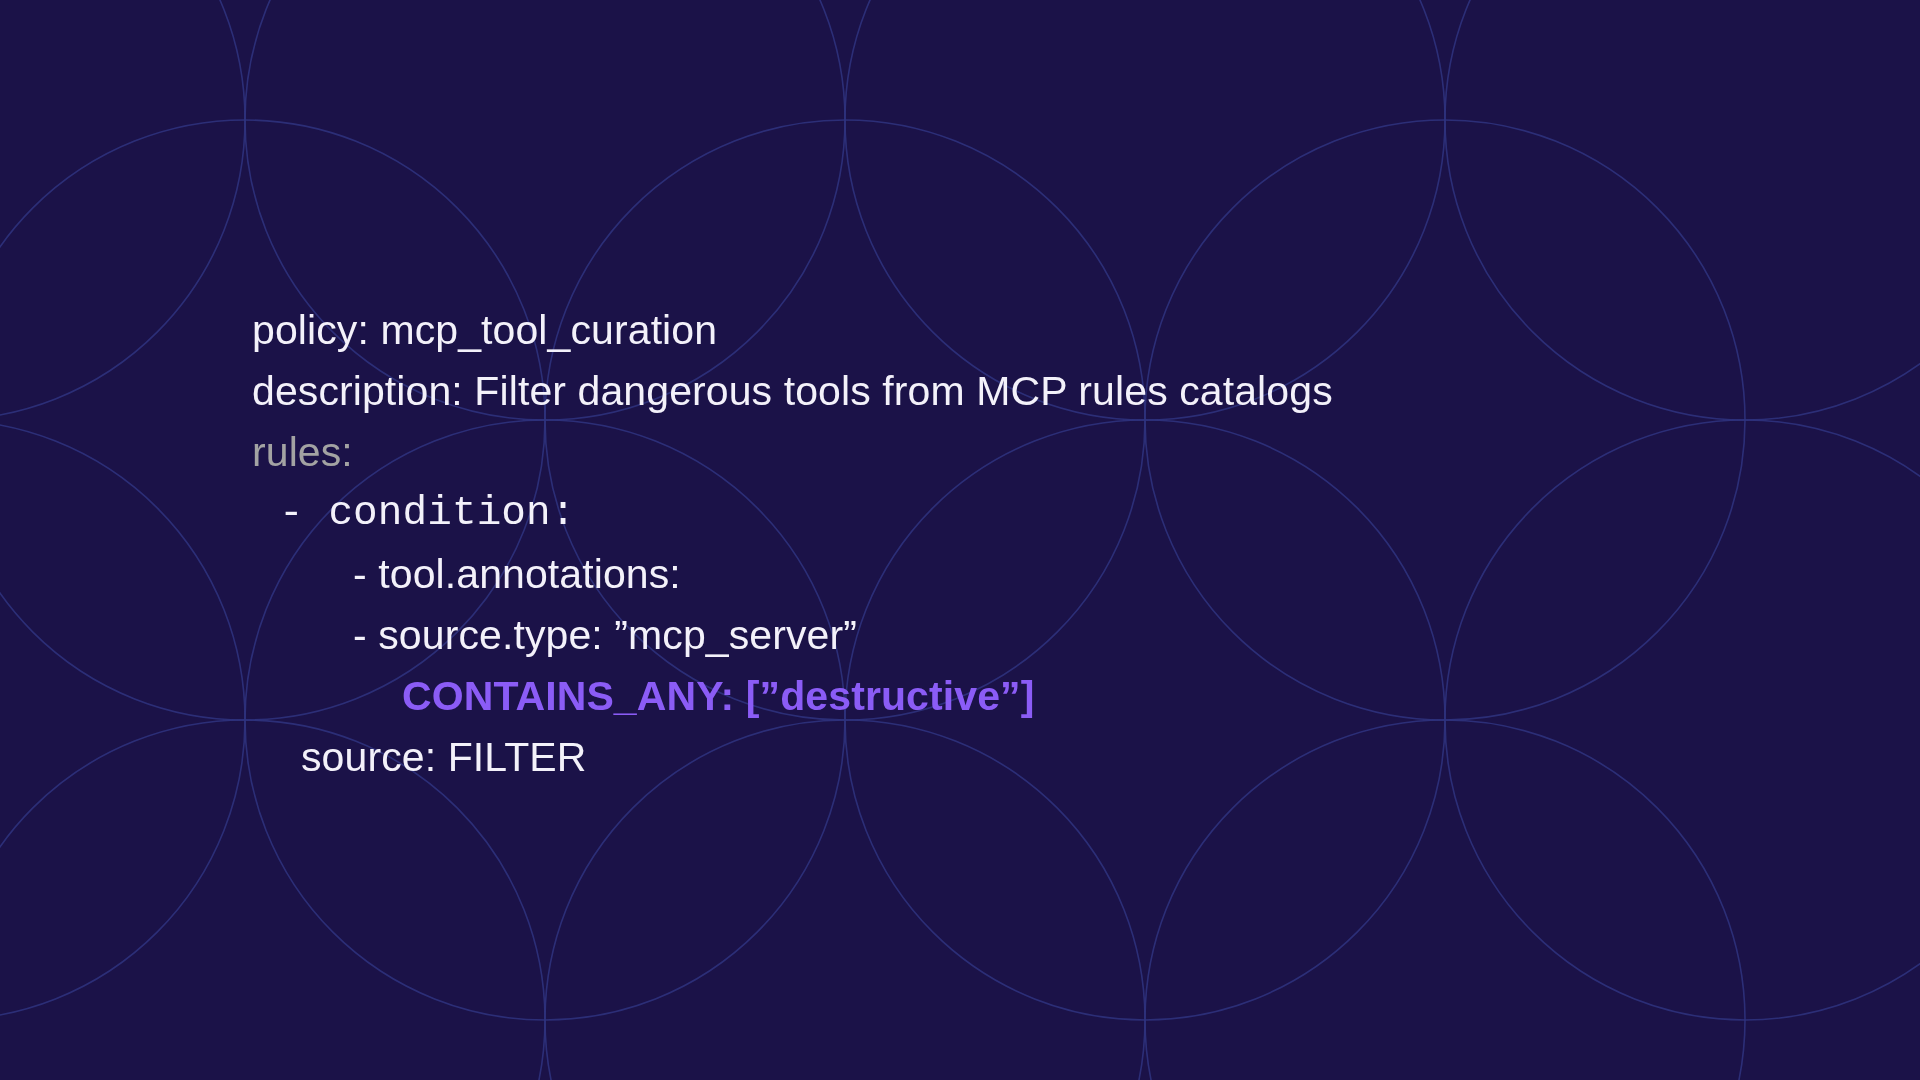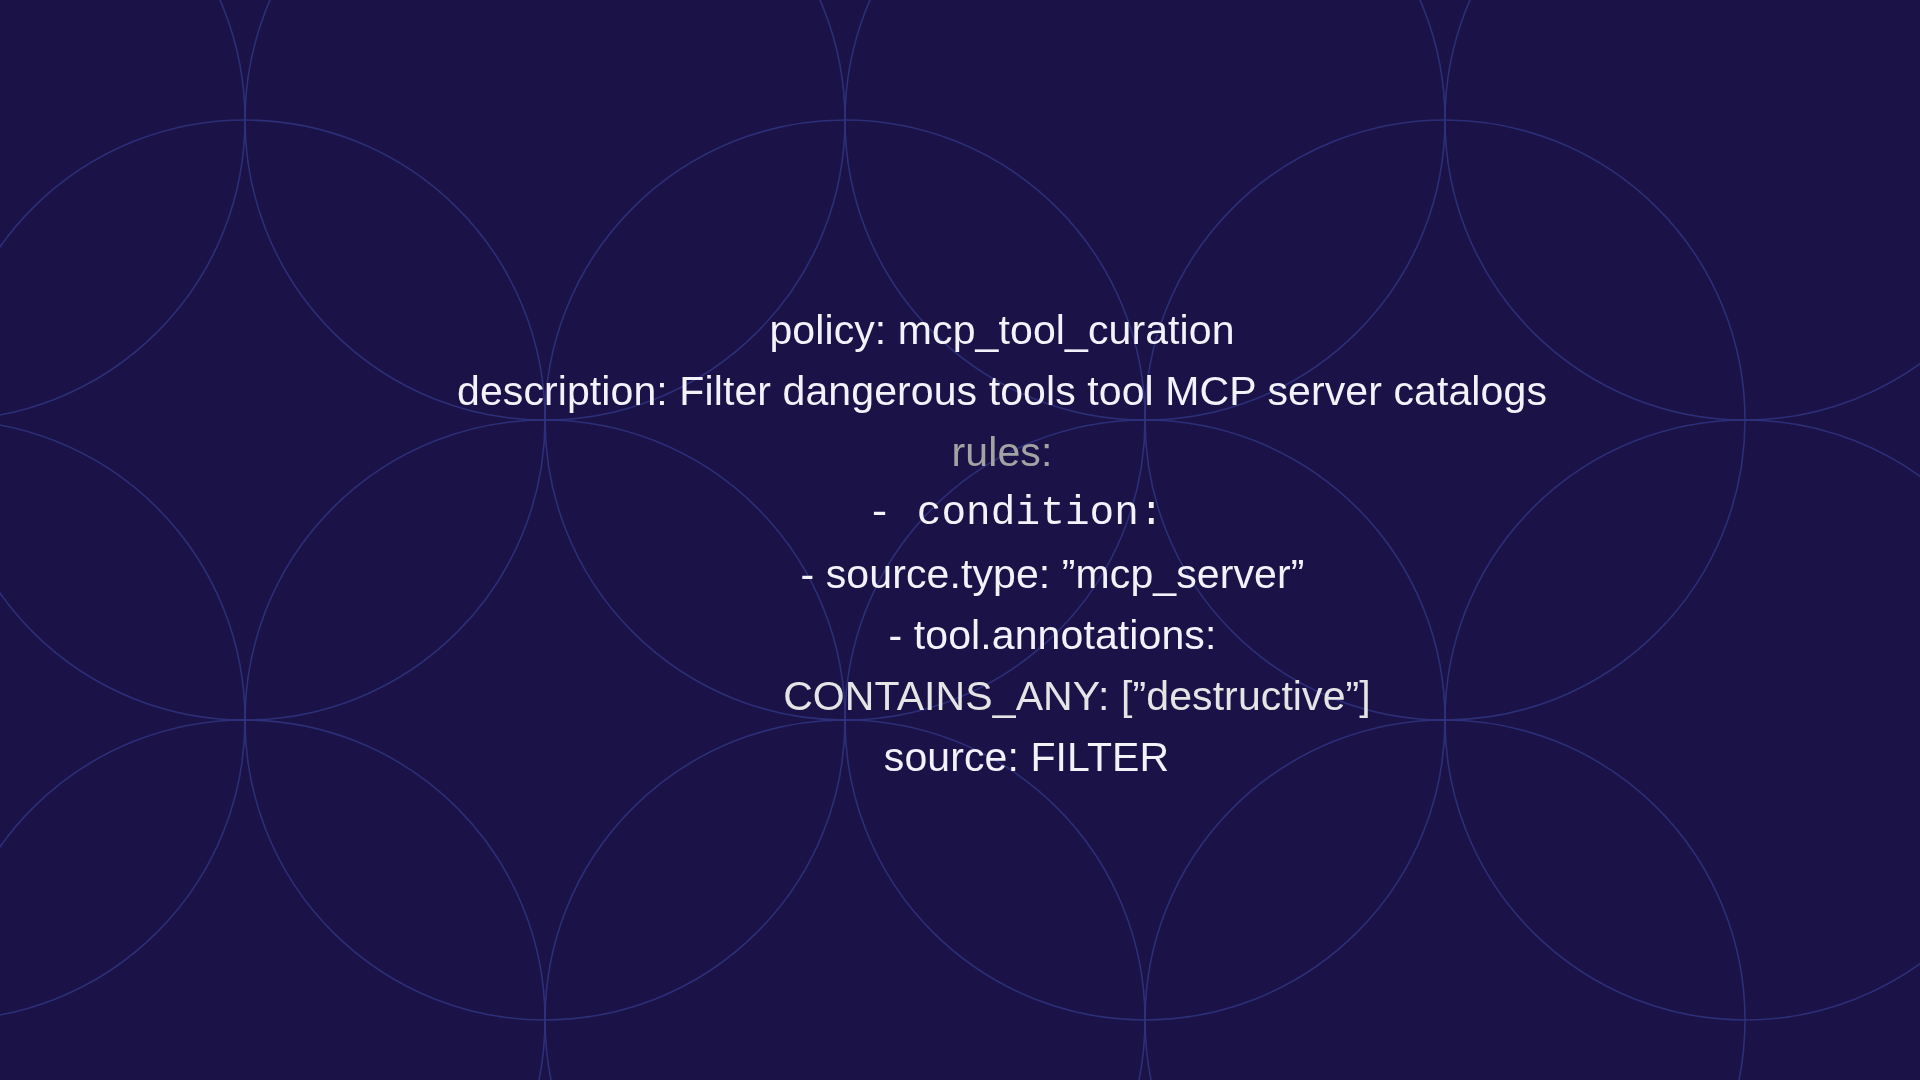--- a/index.html
+++ b/index.html
@@ -15,21 +15,20 @@
     font-family: "Liberation Sans", sans-serif;
     -webkit-font-smoothing: antialiased;
   }
 
   #slide {
     position: relative;
     width: 1920px;
     height: 1080px;
     background: #1b1248;
     overflow: hidden;
-    text-align: center;
   }
 
   
   #bg-decor {
     position: absolute;
     left: 0;
     top: 0;
     width: 1920px;
     height: 1080px;
     pointer-events: none;
@@ -83,22 +82,22 @@
     <circle cx="245" cy="420" r="300" stroke="#2f3480"></circle>
     <circle cx="845" cy="420" r="300" stroke="#2f3480"></circle>
     <circle cx="1445" cy="420" r="300" stroke="#2f3480"></circle>
     <circle cx="245" cy="1020" r="300" stroke="#2f3480"></circle>
     <circle cx="845" cy="1020" r="300" stroke="#2f3480"></circle>
     <circle cx="1445" cy="1020" r="300" stroke="#2f3480"></circle>
   </svg>
 
   <div id="policy-block">
     <div class="code-line ind-0" style="color: rgb(243, 241, 250);">policy: mcp_tool_curation</div>
-    <div class="code-line ind-0" style="color: rgb(243, 241, 250);">description: Filter dangerous tools tool MCP server catalogs</div>
+    <div class="code-line ind-0" style="color: rgb(243, 241, 250);">description: Filter dangerous tools from MCP rules catalogs</div>
     <div class="code-line ind-0" style="color: #a3a3a3;">rules:</div>
     <div class="code-line ind-1" style="color: rgb(243, 241, 250); font-family: Liberation Mono, monospace;">- condition:</div>
+    <div class="code-line ind-2" style="color: rgb(243, 241, 250);">- tool.annotations:</div>
     <div class="code-line ind-2" style="color: rgb(243, 241, 250);">- source.type: ”mcp_server”</div>
-    <div class="code-line ind-2" style="color: rgb(243, 241, 250);">- tool.annotations:</div>
-    <div class="code-line ind-3" style="color: #e5e5e5;">CONTAINS_ANY: [”destructive”]</div>
+    <div class="code-line ind-3" style="color: #8b5cf6; font-weight: bold;">CONTAINS_ANY: [”destructive”]</div>
     <div class="code-line ind-a" style="color: rgb(243, 241, 250);">source: FILTER</div>
   </div>
 
 </div>
 
 </body></html>

